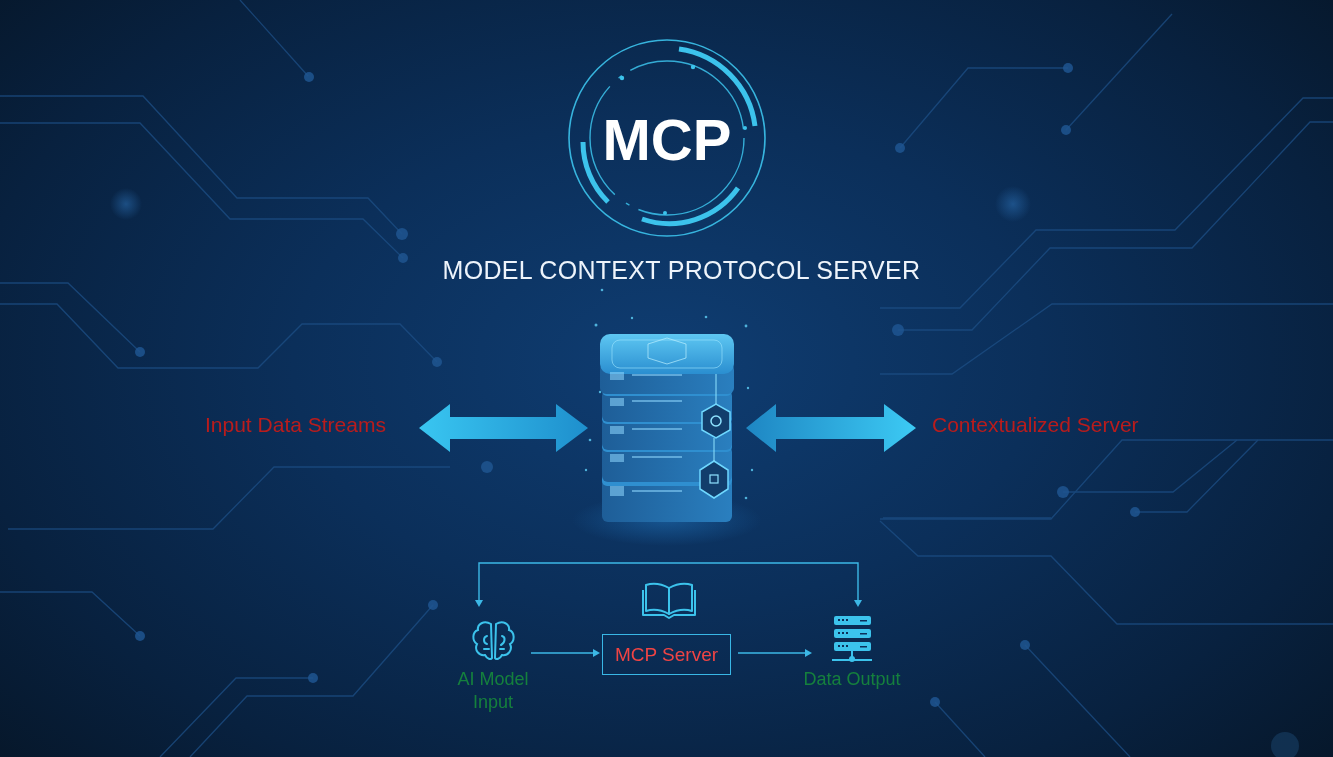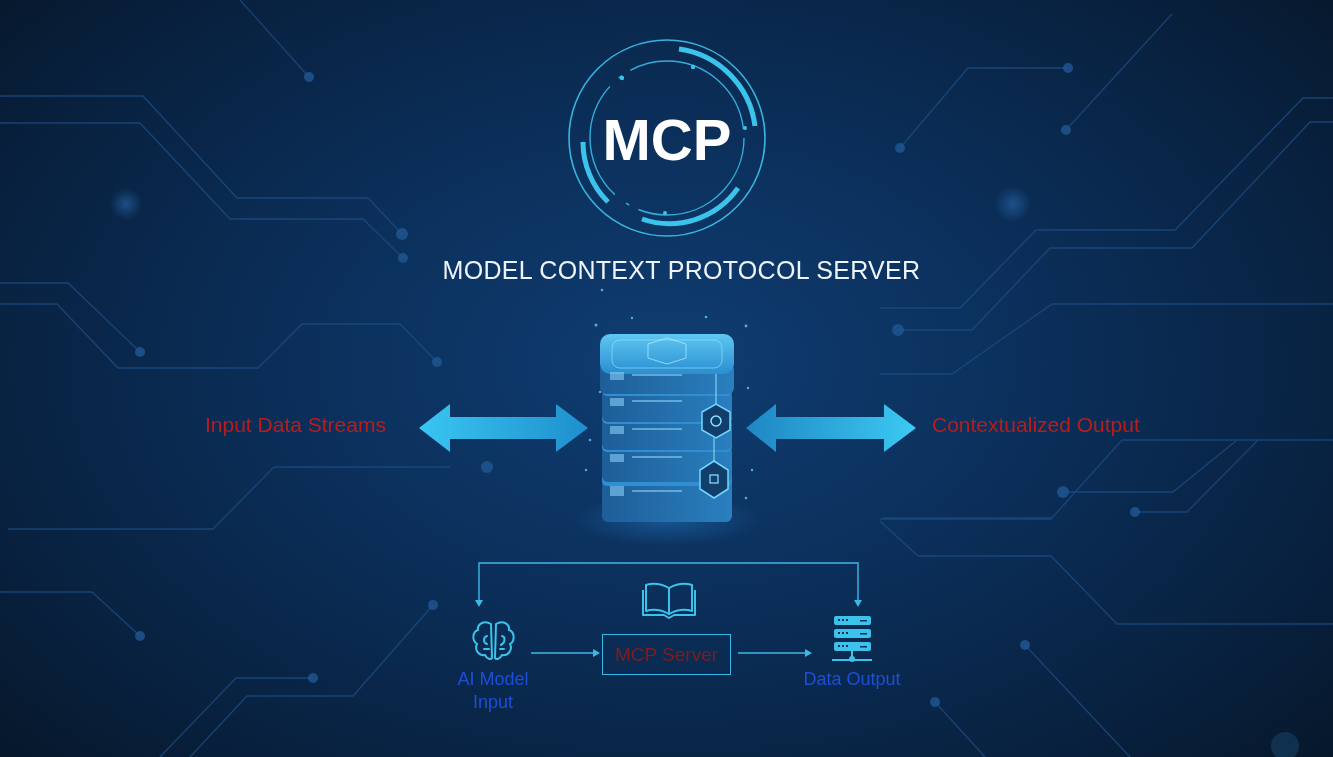--- a/index.html
+++ b/index.html
@@ -12,23 +12,23 @@
   .layer { position: absolute; left: 0; top: 0; width: 1333px; height: 757px; }
   .txt { position: absolute; white-space: nowrap; }
   .subtitle { left: 0; width: 1363px; top: 256px; text-align: center; font-size: 25px; letter-spacing: 0.3px; color: #eef4fb; }
   .side-label { top: 413px; font-size: 21px; color: #b91c1c; }
   .lbl-input { left: 205px; }
   .lbl-output { left: 932px; }
   .server-box {
     position: absolute; left: 602px; top: 634px; width: 129px; height: 41px;
     border: 1.5px solid #39b7e6; box-sizing: border-box;
     display: flex; align-items: center; justify-content: center;
-    font-size: 19px; color: #7f1d1d;
+    font-size: 19px; color: #ef4444;
   }
-  .node-label { position: absolute; font-size: 18px; color: #1d4ed8; text-align: center; line-height: 23px; }
+  .node-label { position: absolute; font-size: 18px; color: #15803d; text-align: center; line-height: 23px; }
   .lbl-ai { left: 443px; width: 100px; top: 668px; }
   .lbl-store { left: 800px; width: 104px; top: 668px; }
   .logo-text { font-family: "Liberation Sans", sans-serif; font-weight: bold; }
 </style>
 </head>
 <body>
 
 <svg class="layer" viewBox="0 0 1333 757">
   <defs>
     <radialGradient id="glow" cx="50%" cy="50%" r="50%">
@@ -179,21 +179,21 @@
       <circle cx="590" cy="440" r="1.3"></circle>
     <circle cx="586" cy="470" r="1.2"></circle>
       <circle cx="752" cy="470" r="1.2"></circle>
     <circle cx="746" cy="498" r="1.3"></circle>
       <circle cx="600" cy="392" r="1.2"></circle>
     <circle cx="602" cy="290" r="1.3"></circle>
   </g>
 </svg>
 
 <div class="txt side-label lbl-input">Input Data Streams</div>
-<div class="txt side-label lbl-output">Contextualized Output</div>
+<div class="txt side-label lbl-output">Contextualized Server</div>
 
 <svg class="layer" viewBox="0 0 1333 757">
   <g fill="none" stroke="#3cb8e6" stroke-width="1.4">
     <path d="M479 604 V563 H858 V604"></path>
     <path d="M531 653 H594"></path>
     <path d="M738 653 H806"></path>
   </g>
   <g fill="#3cb8e6">
     <path d="M475 600 L483 600 L479 607 Z"></path>
     <path d="M854 600 L862 600 L858 607 Z"></path>

